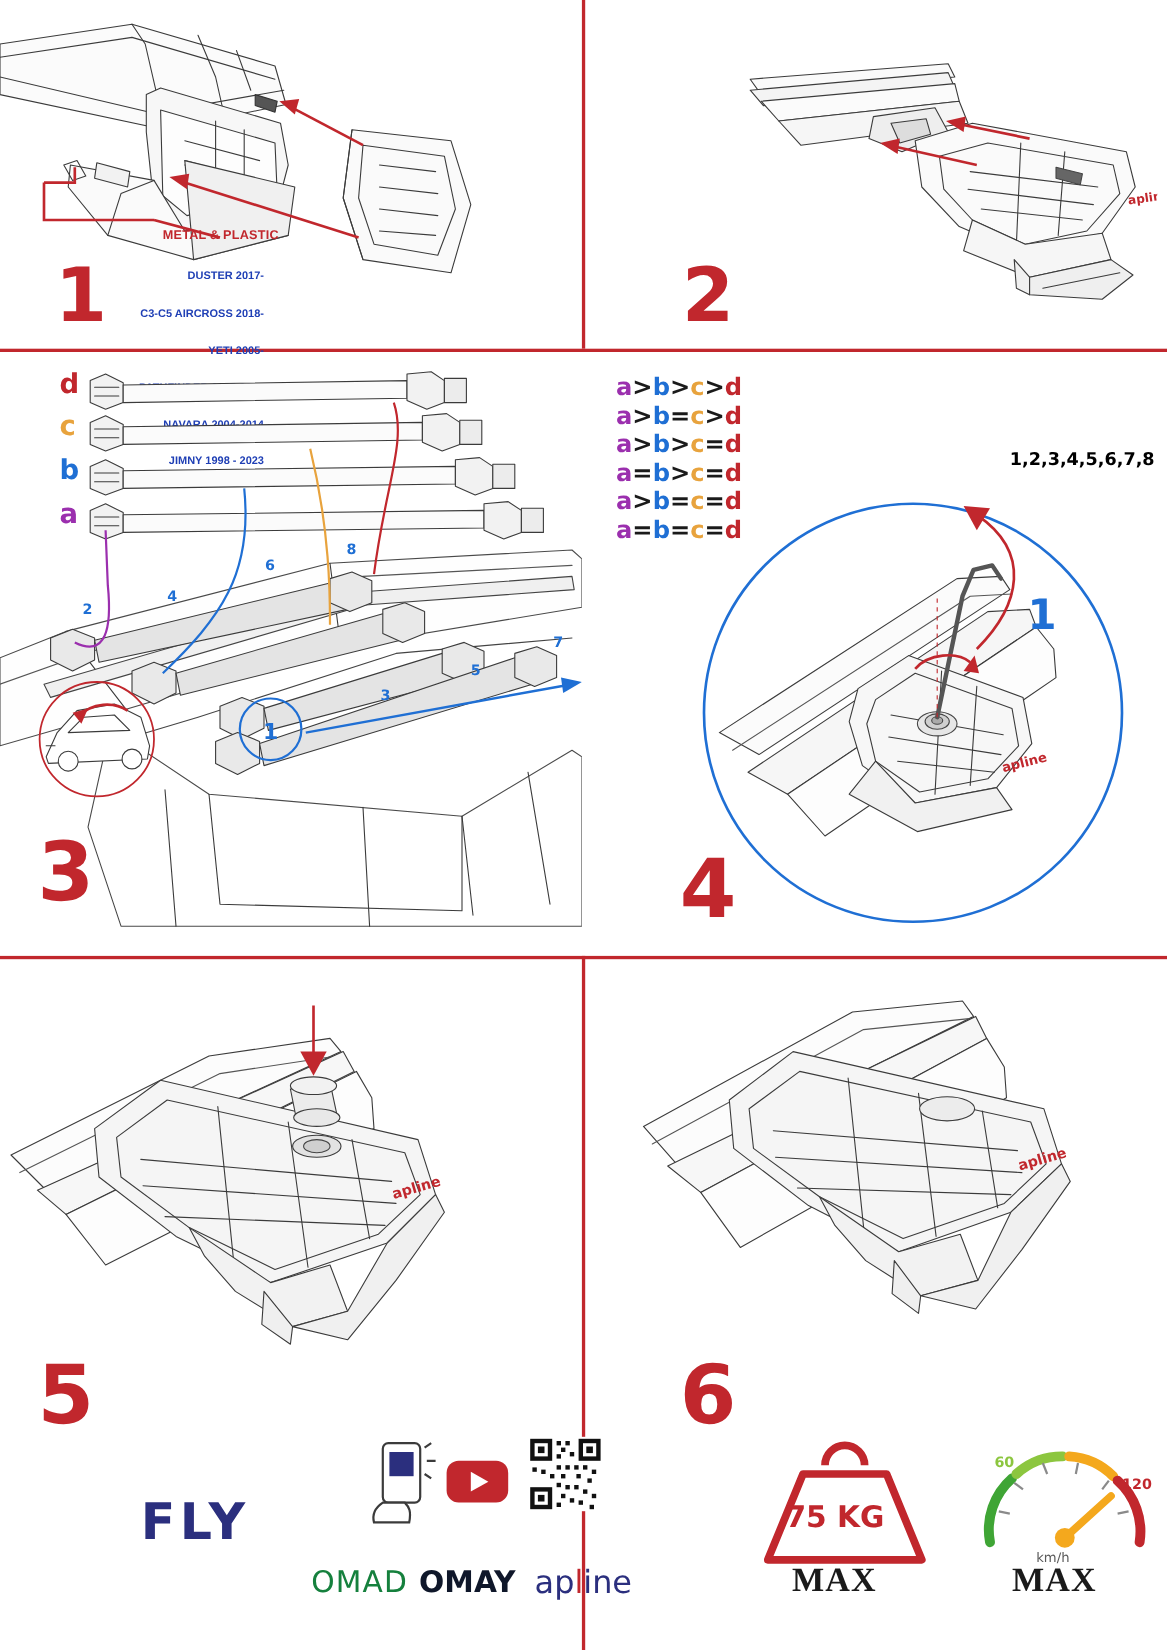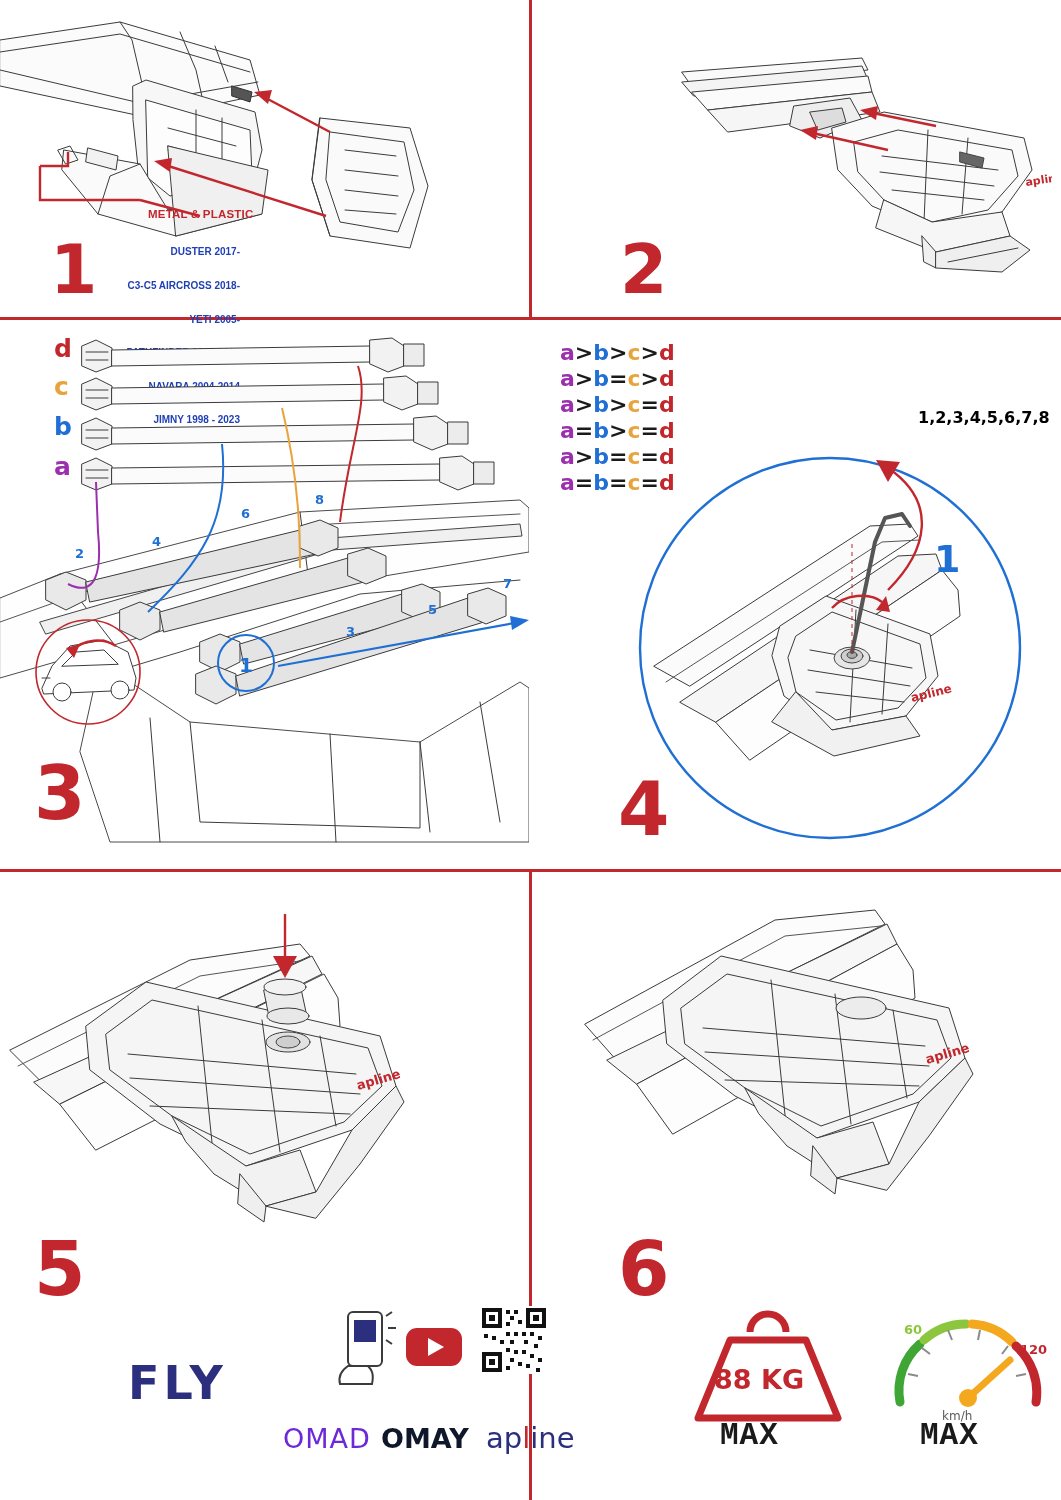--- a/index.html
+++ b/index.html
@@ -26,25 +26,25 @@
 
   
   .formulas{position:absolute;left:560px;top:340px;font-family:"DejaVu Sans",sans-serif;font-size:22px;font-weight:700;line-height:26px;}
   .formulas span{letter-spacing:0px;}
 
   .seq{position:absolute;left:918px;top:376px;font-family:"DejaVu Sans",sans-serif;font-size:16px;font-weight:600;margin-top:32px;}
 
   
   .fly{position:absolute;left:128px;top:1356px;font-family:"DejaVu Sans",sans-serif;font-size:46px;font-weight:700;letter-spacing:4px;color:#2b2f7e;}
   .accpart{position:absolute;left:62px;top:1421px;font-family:"DejaVu Sans",sans-serif;font-size:30px;font-weight:700;}
-  .omad{position:absolute;left:283px;top:1423px;font-family:"DejaVu Sans",sans-serif;font-size:27px;font-weight:500;letter-spacing:1px;color:#6d28d9;}
+  .omad{position:absolute;left:283px;top:1423px;font-family:"DejaVu Sans",sans-serif;font-size:27px;font-weight:500;letter-spacing:1px;color:#15803d;}
   .omay{position:absolute;left:381px;top:1423px;font-family:"DejaVu Sans",sans-serif;font-size:27px;font-weight:700;color:#0f172a;}
   .apline{position:absolute;left:486px;top:1421px;font-family:"DejaVu Sans",sans-serif;font-size:29px;color:#2b2f7e;}
 
-  .maxlabel{position:absolute;font-family:Liberation Mono, monospace;font-size:31px;font-weight:700;color:#1a1a1a;letter-spacing:1px;}
+  .maxlabel{position:absolute;font-family:Liberation Serif, serif;font-size:31px;font-weight:700;color:#1a1a1a;letter-spacing:1px;}
   .kgtext{position:absolute;font-family:"DejaVu Sans",sans-serif;font-size:27px;font-weight:700;color:#c1272d;}
 
   
   svg{display:block;}
   .ln{fill:none;stroke:#3b3b3b;stroke-width:1;stroke-linejoin:round;stroke-linecap:round;}
   .arr-red{fill:none;stroke:#c1272d;stroke-width:2.4;}
   .arr-blue{fill:none;stroke:#1f6fd4;stroke-width:2.2;}
 </style>
 </head>
 <body>
@@ -430,21 +430,21 @@
     </g>
     <text x="382" y="190" font-family="DejaVu Sans" font-size="13" fill="#c1272d" font-weight="700" transform="rotate(-16 382 190)">apline</text>
   </svg>
 
   <div class="stepnum" style="left:618px;top:1232px;font-size:74px;">6</div>
 
   <svg width="180" height="120" style="position:absolute;left:688px;top:1306px;">
     <path d="M62 26 a18 18 0 0 1 36 0" fill="none" stroke="#c1272d" stroke-width="7"></path>
     <path d="M42 34 L118 34 L150 112 L10 112 Z" fill="none" stroke="#c1272d" stroke-width="7" stroke-linejoin="round"></path>
   </svg>
-  <div class="kgtext" style="left:714px;top:1364px;">88 KG</div>
+  <div class="kgtext" style="left:714px;top:1364px;">75 KG</div>
   <div class="maxlabel" style="left:720px;top:1418px;">MAX</div>
 
   <svg width="190" height="130" style="position:absolute;left:880px;top:1298px;">
     <path d="M20 104 A62 62 0 0 1 40 46" fill="none" stroke="#3fa535" stroke-width="9" stroke-linecap="round"></path>
     <path d="M44 42 A62 62 0 0 1 86 26" fill="none" stroke="#8cc63f" stroke-width="9" stroke-linecap="round"></path>
     <path d="M92 26 A62 62 0 0 1 132 44" fill="none" stroke="#f4a81d" stroke-width="9" stroke-linecap="round"></path>
     <path d="M136 48 A62 62 0 0 1 156 104" fill="none" stroke="#c1272d" stroke-width="9" stroke-linecap="round"></path>
     <g stroke="#8a8a8a" stroke-width="2">
       <path d="M28 76 L38 78"></path>
         <path d="M42 50 L50 56"></path>

